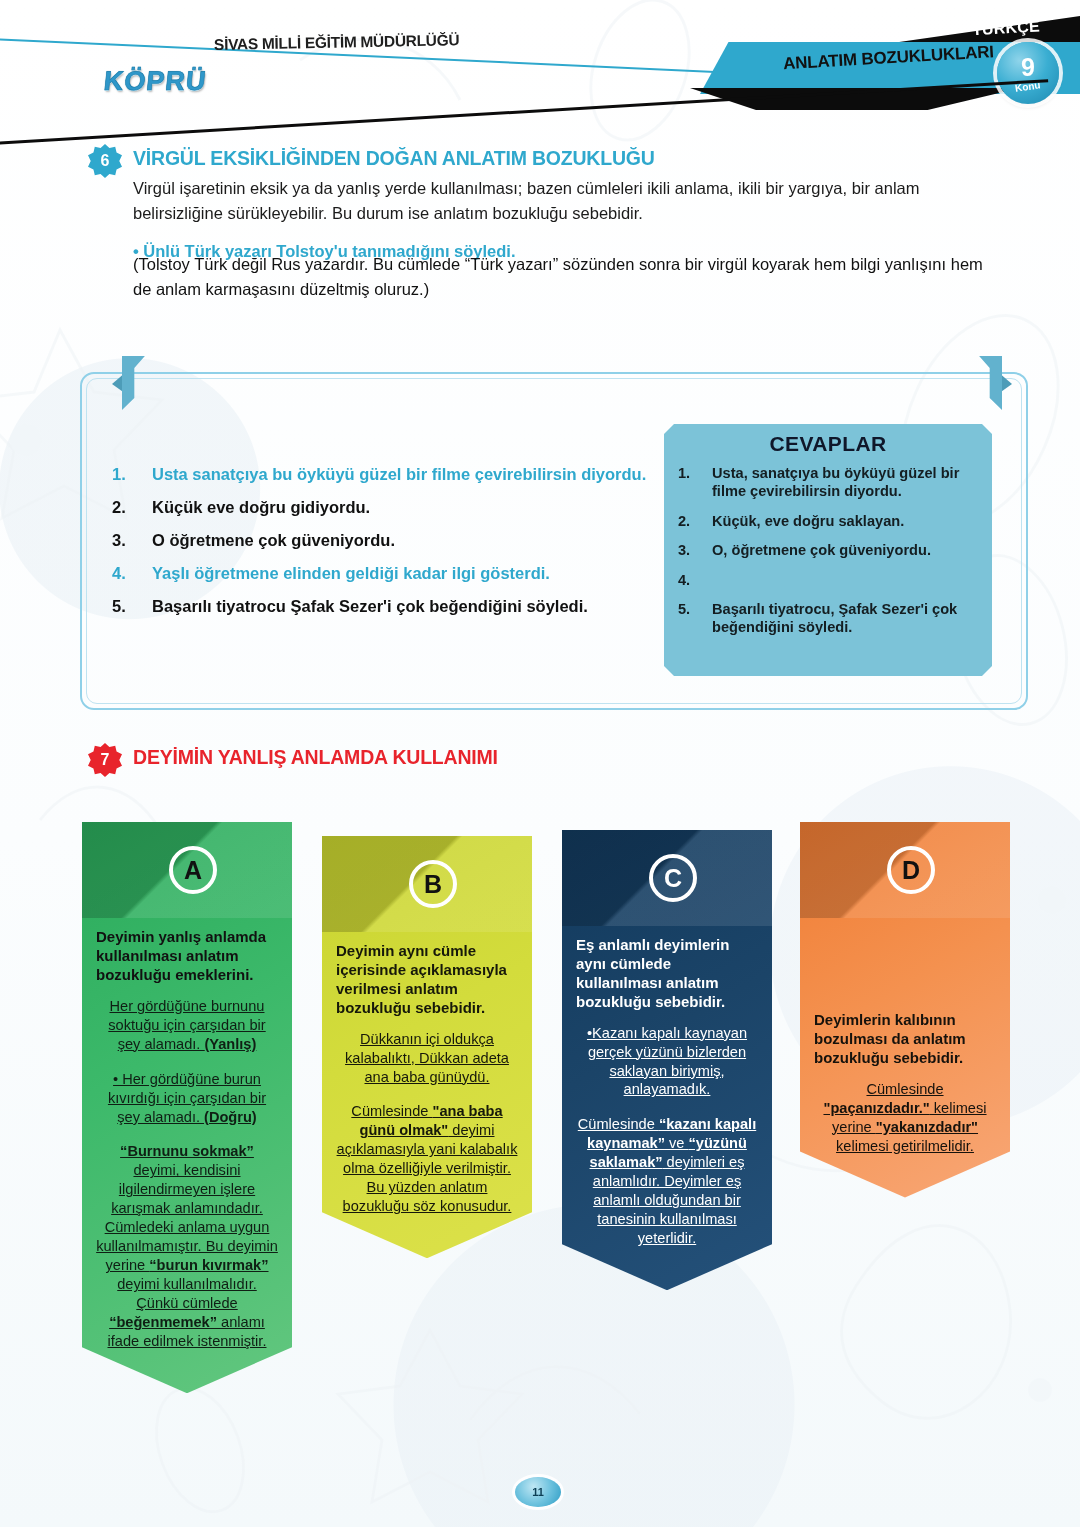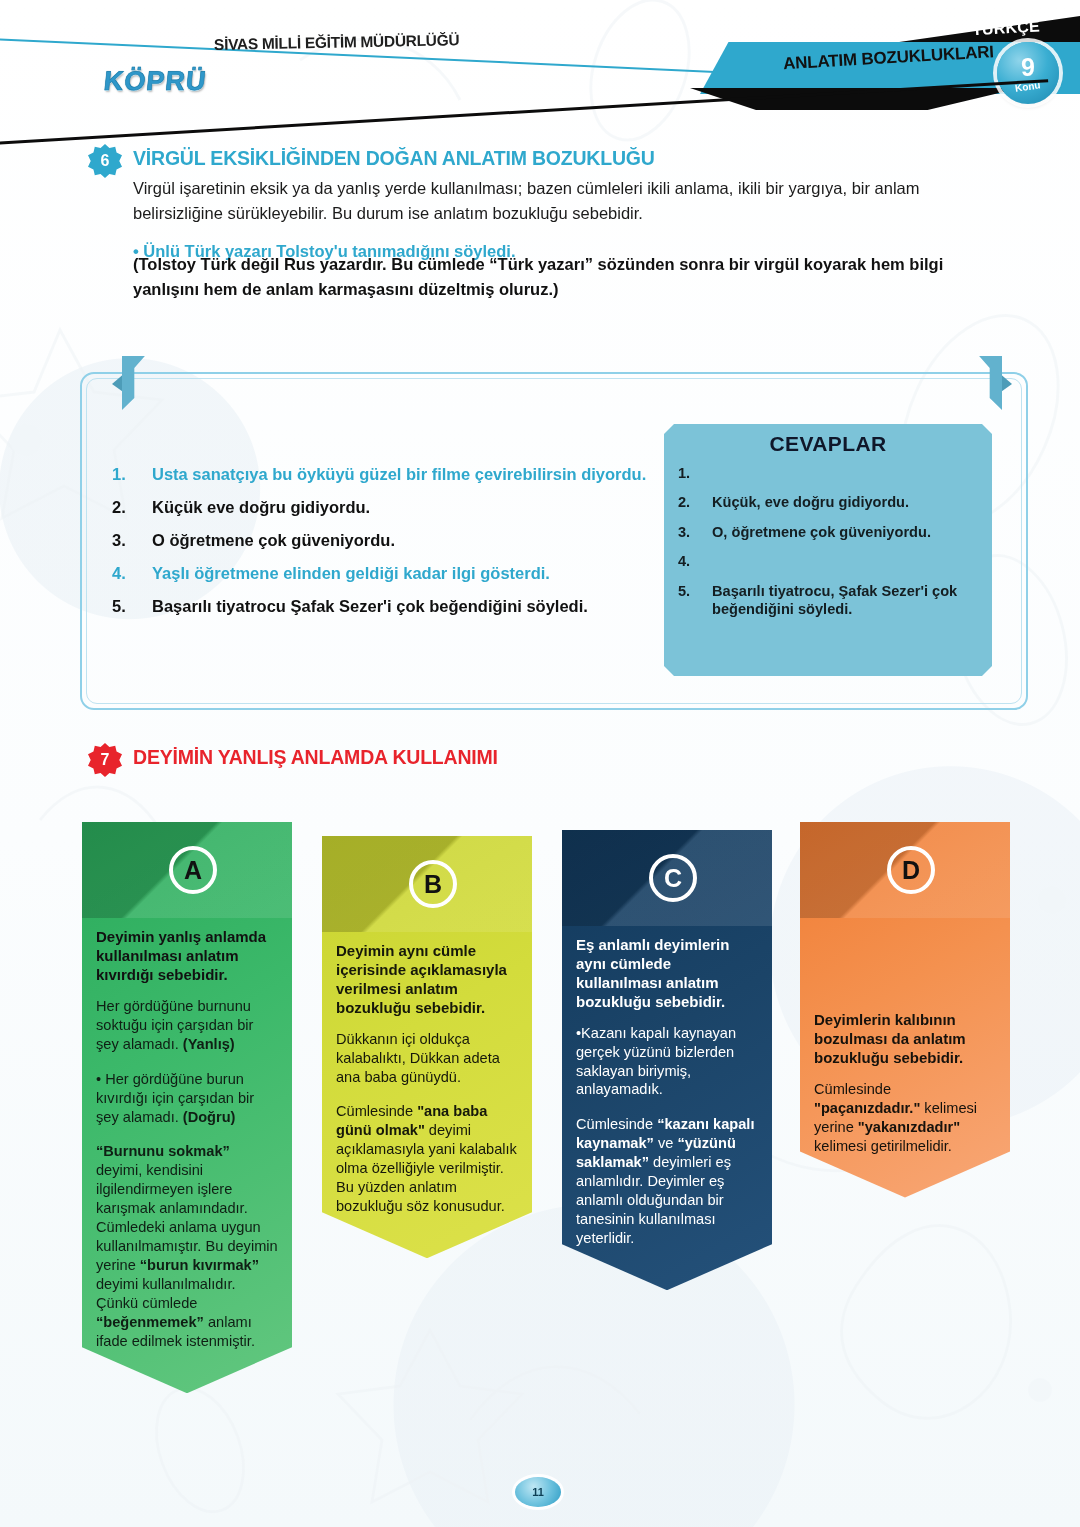--- a/index.html
+++ b/index.html
@@ -97,21 +97,21 @@
   .s6-body {
     position: absolute; left: 133px; top: 176px; width: 845px;
     font-size: 16.5px; line-height: 1.5; color: #1b1b1b;
   }
   .s6-example {
     position: absolute; left: 133px; top: 240px; width: 845px;
     font-size: 16.5px; font-weight: 800; color: #2fa8cd; line-height: 1.45;
   }
   .s6-note {
     position: absolute; left: 133px; top: 252px; width: 860px;
-    font-size: 16.5px; font-weight: 700; color: #111; line-height: 1.5;
+    font-size: 16.5px; font-weight: 400; color: #111; line-height: 1.5;
   }
 
   
   .ex-outer {
     position: absolute; left: 80px; top: 372px; width: 948px; height: 338px;
     border: 2px solid #8fd0e8; border-radius: 14px; background: transparent;
   }
   .ex-inner {
     position: absolute; left: 4px; top: 4px; right: 4px; bottom: 4px;
     border: 1px solid #bfe3f1; border-radius: 11px;
@@ -173,21 +173,21 @@
     position: relative; width: 48px; height: 48px; border-radius: 50%;
     border: 4px solid #fff; display: flex; align-items: center; justify-content: center;
     font-size: 25px; font-weight: 800;
     margin-left: 12px;
   }
   .col .body { position: relative; padding: 10px 14px 26px 14px; }
   .col .lead {
     font-size: 15px; font-weight: 800; line-height: 1.26; margin-bottom: 12px;
   }
   .col .para {
-    font-size: 14.6px; line-height: 1.3; margin-bottom: 16px;
+    font-size: 14.6px; line-height: 1.3; text-align: center; margin-bottom: 16px; text-decoration: underline;
   }
   .col .para b { font-weight: 800; }
 
   
   #colA .arrow { background: linear-gradient(150deg, #2bab5c 0%, #3cb96a 40%, #63c77f 100%); }
   #colA .letter { border-color:#fff; color:#111; }
   #colA .body, #colA .lead { color:#0f1f14; }
   #colA .lead { color:#111; }
 
   #colB .arrow { background: linear-gradient(150deg, #c9d430 0%, #d3dc3c 45%, #dce14a 100%); }
@@ -287,24 +287,25 @@
     <div class="qrow">
       <span class="qnum q-dk">5.</span>
       <span class="q-dk">Başarılı tiyatrocu Şafak Sezer'i çok beğendiğini söyledi.</span>
     </div>
   </div>
 
   <div class="ans-panel">
     <div class="ans-title">CEVAPLAR</div>
     <div class="arow">
       <span class="anum">1.</span>
+      <span>Usta, sanatçıya bu öyküyü güzel bir filme çevirebilirsin diyordu.</span>
     </div>
     <div class="arow">
       <span class="anum">2.</span>
-      <span>Küçük, eve doğru gidiyordu.</span>
+      <span>Küçük, eve doğru saklayan.</span>
     </div>
     <div class="arow">
       <span class="anum">3.</span>
       <span>O, öğretmene çok güveniyordu.</span>
     </div>
     <div class="arow">
       <span class="anum">4.</span>
     </div>
     <div class="arow">
       <span class="anum">5.</span>
@@ -314,21 +315,21 @@
 
   <div class="badge-star badge-7" style="left:88px; top:743px;">7</div>
   <div class="sec-title t-red" style="left:133px; top:746px;">DEYİMİN YANLIŞ ANLAMDA KULLANIMI</div>
 
   <div class="col" id="colA" style="left:82px; top:822px;">
     <div class="arrow">
       <div class="head">
         <div class="letter">A</div>
       </div>
       <div class="body">
-        <div class="lead">Deyimin yanlış anlamda kullanılması anlatım kıvırdığı sebebidir.</div>
+        <div class="lead">Deyimin yanlış anlamda kullanılması anlatım bozukluğu emeklerini.</div>
         <div class="para">
           <span>Her gördüğüne burnunu soktuğu için çarşıdan bir şey alamadı. </span><b>(Yanlış)</b>
         </div>
         <div class="para">
           <span>• Her gördüğüne burun kıvırdığı için çarşıdan bir şey alamadı. </span><b>(Doğru)</b>
         </div>
         <div class="para">
           <b>“Burnunu sokmak”</b><span> deyimi, kendisini ilgilendirmeyen işlere karışmak anlamındadır. Cümledeki anlama uygun kullanılmamıştır. Bu deyimin yerine </span><b>“burun kıvırmak”</b><span> deyimi kullanılmalıdır. Çünkü cümlede </span><b>“beğenmemek”</b><span> anlamı ifade edilmek istenmiştir.</span>
         </div>
       </div>

